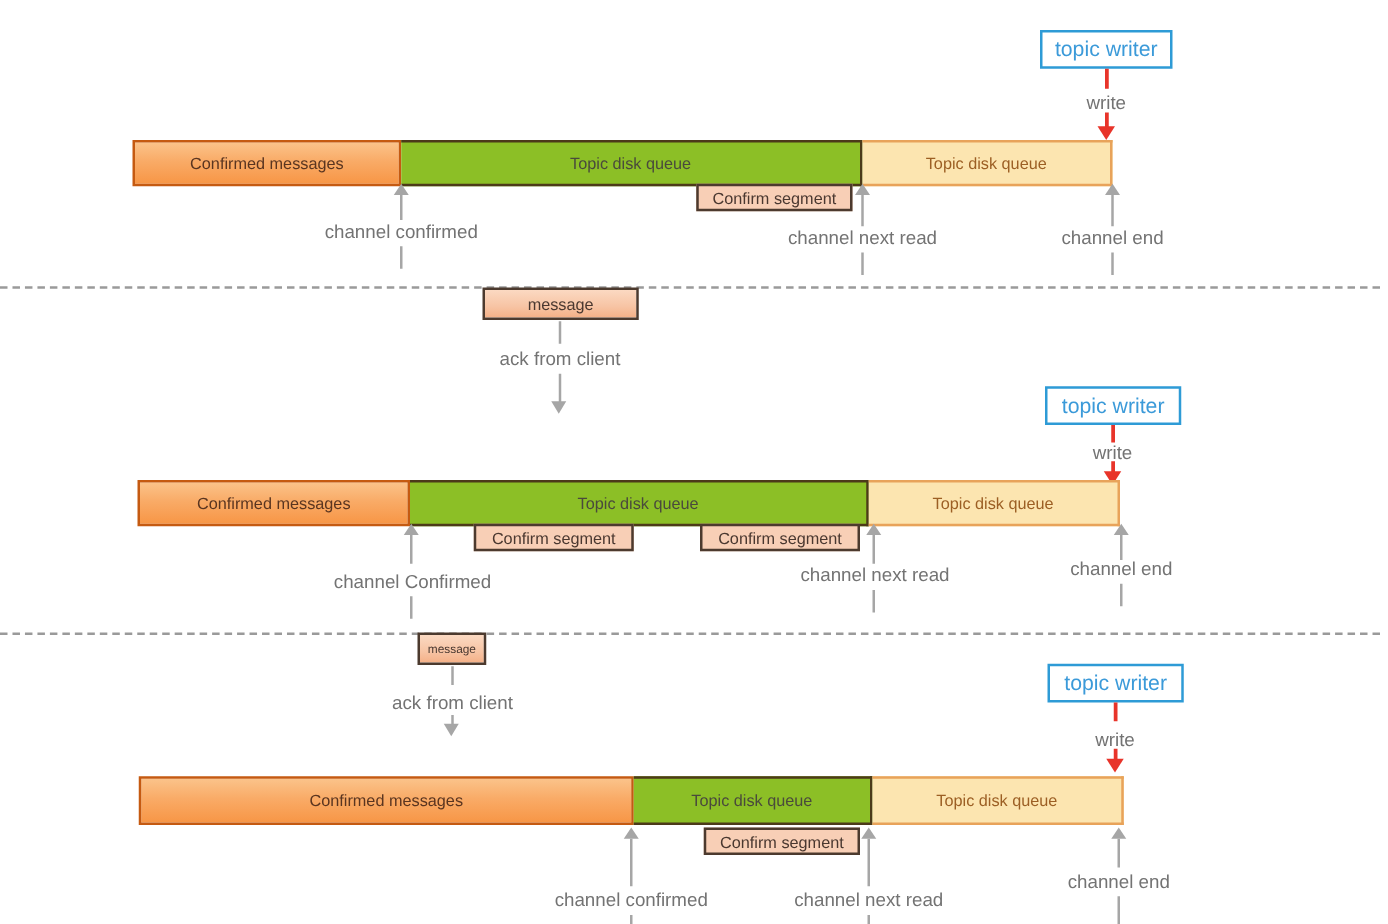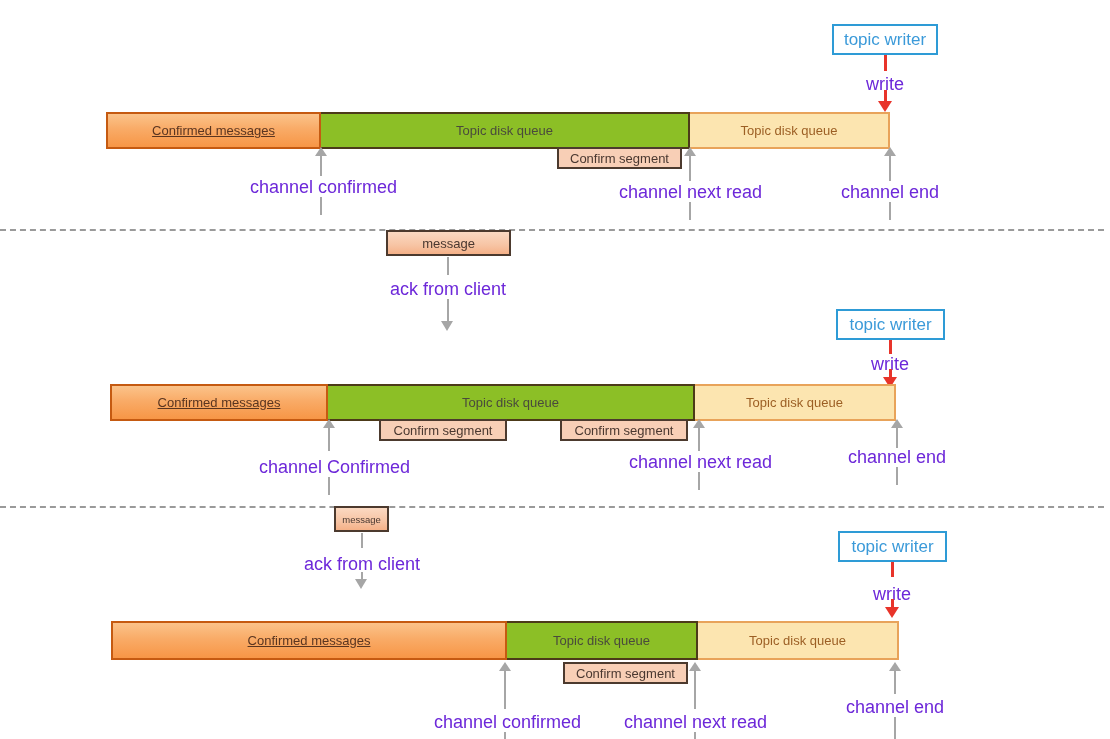--- a/index.html
+++ b/index.html
@@ -26,21 +26,20 @@
     display: flex;
     align-items: center;
     justify-content: center;
     font-size: 13px;
     white-space: nowrap;
   }
   .seg-confirmed {
     background: linear-gradient(to bottom, #fbc38a 0%, #f9ab67 45%, #f79646 100%);
     border: 2px solid #c55a11;
     color: #5a3520;
-    text-decoration: underline;
   }
   .seg-disk-green {
     background: #8cbf26;
     border: 2px solid #4c3a19;
     border-left: none;
     color: #4a4a3c;
   }
   .seg-disk-yellow {
     background: #fce5b0;
     border: 2px solid #e8a35a;
@@ -78,22 +77,22 @@
     color: #3b9ad9;
     display: flex;
     align-items: center;
     justify-content: center;
     font-size: 17px;
     white-space: nowrap;
   }
 
   
   .lbl {
-    font-size: 18px;
-    color: #6d28d9;
+    font-size: 15px;
+    color: #737373;
     white-space: nowrap;
   }
   .lbl-center { text-align: center; }
 
   
   .ptr-stick {
     background: #a6a6a6;
     width: 2px;
   }
   .ptr-head {

